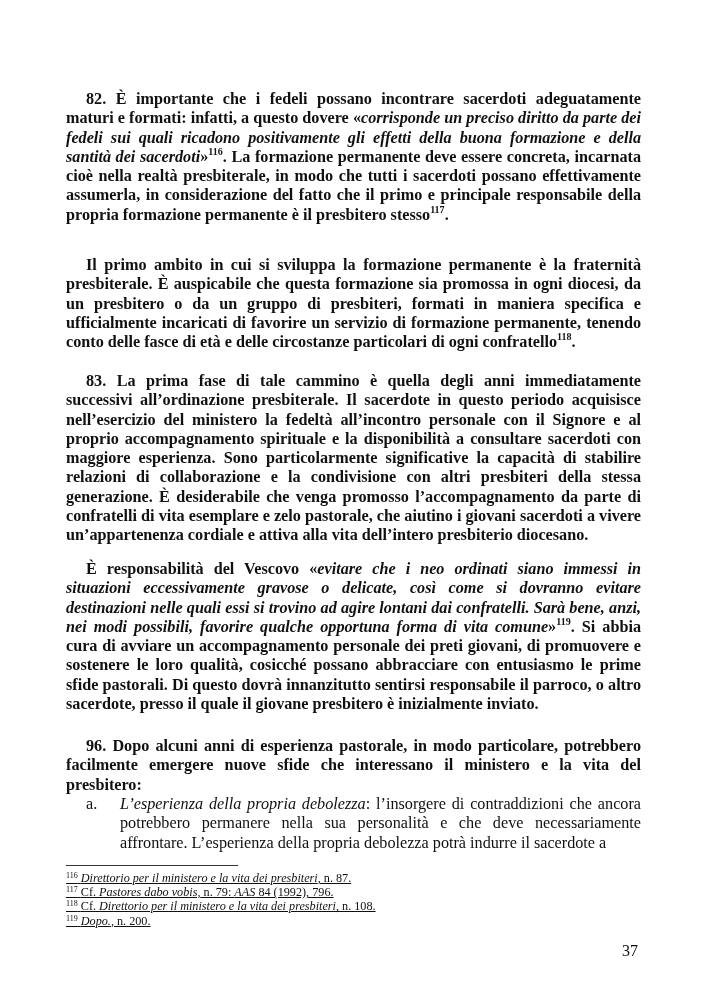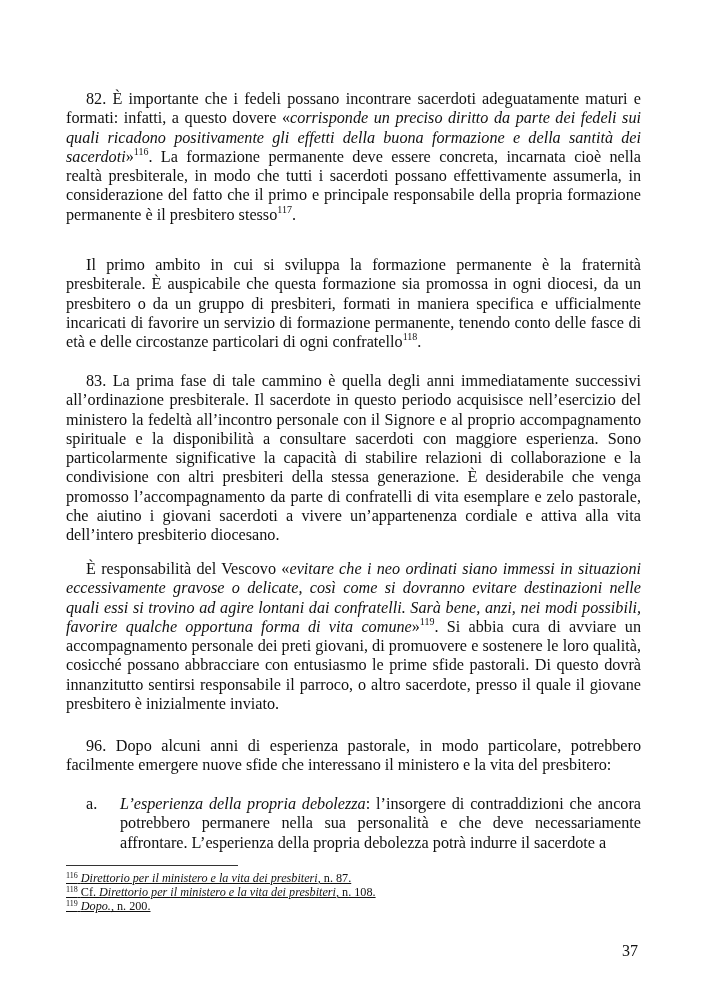--- a/index.html
+++ b/index.html
@@ -1,20 +1,20 @@
 <!DOCTYPE html>
 <html><head>
 <meta charset="utf-8">
 <style>
   html, body { margin: 0; padding: 0; background: #ffffff; }
   body { width: 707px; height: 1000px; position: relative; overflow: hidden;
          font-family: "Liberation Serif", serif; color: #111; }
   .page { position: absolute; left: 66px; top: 0; width: 575px; }
   p { margin: 0; font-size: 16.2px; line-height: 19.3px; text-align: justify; text-align-last: left; }
-  .indent { text-indent: 20px; }
+  .indent { text-indent: 20px; font-weight: bold; }
   sup { font-size: 10px; line-height: 0; vertical-align: 7px; }
   .para { position: absolute; left: 0; width: 575px; }
   .list-item { position: absolute; left: 0; width: 575px; }
   .list-marker { position: absolute; left: 20px; top: 0; font-size: 16.2px; line-height: 19.3px; }
   .list-body { margin-left: 54px; }
   .fn-rule { position: absolute; left: 0; top: 865px; width: 172px; height: 0; border-top: 1px solid #333; }
   .footnotes { position: absolute; left: 0; top: 871px; width: 575px; }
   .fn { font-size: 12.2px; line-height: 14.2px; text-align: left; text-decoration: underline; }
   .fn sup { font-size: 8px; vertical-align: 4px; }
   .page-number { position: absolute; right: 3px; top: 942px; font-size: 16px; margin-left: 36px; }
@@ -37,18 +37,19 @@
 
   <div class="list-item" style="top:795px">
     <span class="list-marker">a.</span>
     <p class="list-body"><i>L’esperienza della propria debolezza</i><span>: l’insorgere di contraddizioni che ancora potrebbero permanere nella sua personalità e che deve necessariamente affrontare. L’esperienza della propria debolezza potrà indurre il sacerdote a</span></p>
   </div>
 
   <div class="fn-rule"></div>
 
   <div class="footnotes">
     <div class="fn"><sup>116</sup> <span></span><i>Direttorio per il ministero e la vita dei presbiteri</i><span>, n. 87.</span></div>
+    <div class="fn"><sup>117</sup> <span>Cf. </span><i>Pastores dabo vobis,</i><span> n. 79: </span><i>AAS</i><span> 84 (1992), 796.</span></div>
     <div class="fn"><sup>118</sup> <span>Cf. </span><i>Direttorio per il ministero e la vita dei presbiteri</i><span>, n. 108.</span></div>
     <div class="fn"><sup>119</sup> <span></span><i>Dopo.</i><span>, n. 200.</span></div>
   </div>
 
   <div class="page-number">37</div>
 </div>
 
 </body></html>

